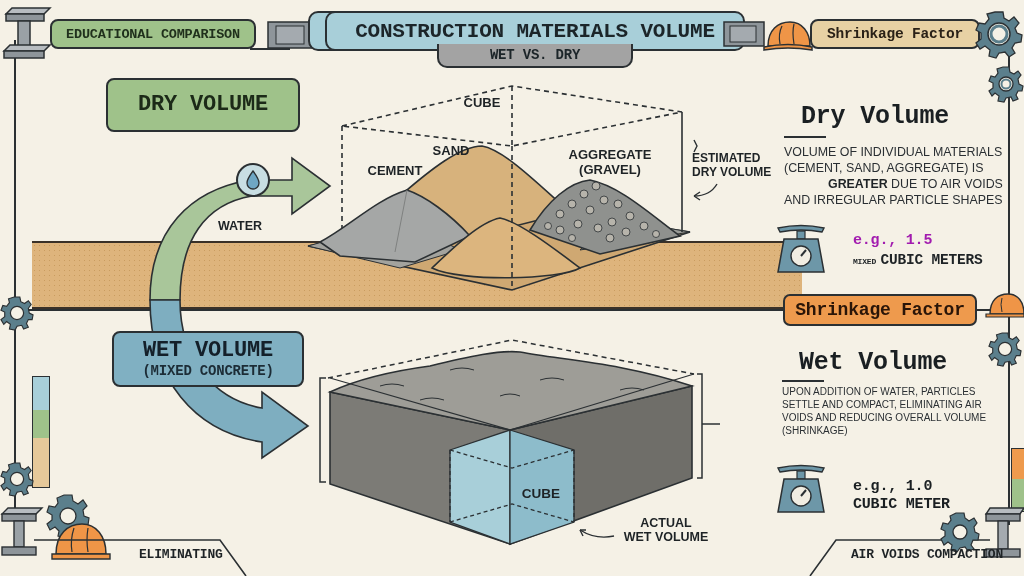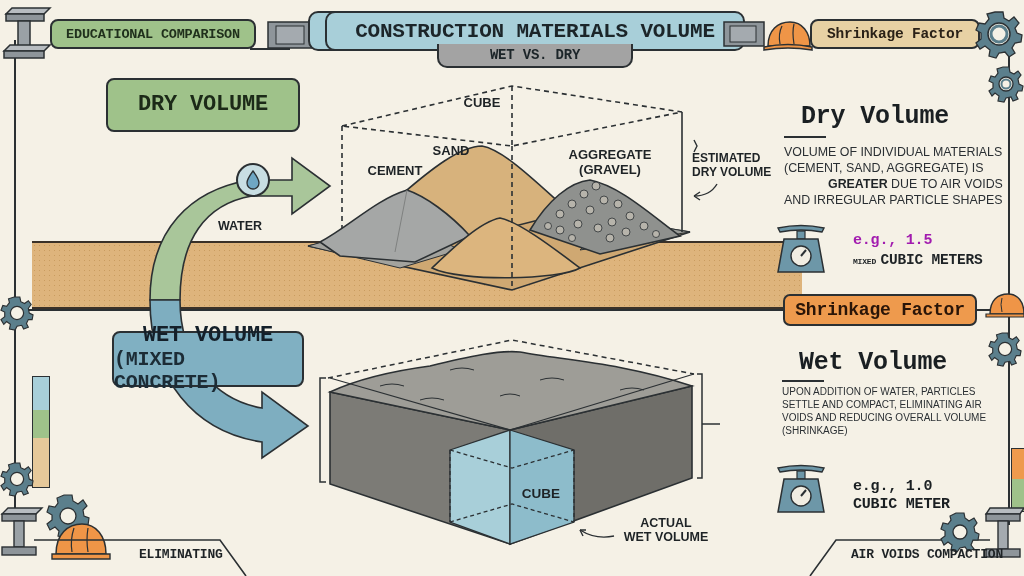--- a/index.html
+++ b/index.html
@@ -189,21 +189,21 @@
   <path d="M2 24 L40 24 L40 27 L2 27 Z" fill="#ef9547" stroke="#2b3033" stroke-width="1.2"></path>
   <path d="M18 8 Q16 14 18 22" fill="none" stroke="#2b3033" stroke-width="1"></path>
 </svg>
 <svg style="left:988px;top:332px;" width="34" height="34" viewBox="-18 -18 36 36">
   <path d="M-3,-17 L3,-17 L4,-12 L8,-10 L12,-13 L15,-9 L12,-5 L13,0 L17,2 L16,7 L12,7 L10,11 L12,15 L7,17 L5,13 L0,14 L-2,18 L-8,17 L-7,12 L-11,9 L-14,12 L-17,7 L-13,4 L-13,-1 L-17,-3 L-15,-8 L-11,-7 L-8,-11 L-9,-15 Z" fill="#5b7f8c" stroke="#2b3033" stroke-width="1.2"></path>
   <circle r="7" fill="#f5f1e6" stroke="#2b3033" stroke-width="1.3"></circle>
 </svg>
 
 <div class="pill" style="left:112px;top:331px;width:192px;height:56px;background:#80b0c2;border-radius:8px;flex-direction:column;">
   <span class="cond" style="font-size:22px;color:#14202a;line-height:1.05;">WET VOLUME</span>
-  <span class="cond" style="font-size:20px;color:#1c2c36;">(MIXED CONCRETE)</span>
+  <span class="cond" style="font-size:14px;color:#1c2c36;">(MIXED CONCRETE)</span>
 </div>
 
 <svg style="left:310px;top:340px;" width="410" height="210" viewBox="310 340 410 210">
 
   <g fill="none" stroke="#2b3033" stroke-width="1.5" stroke-dasharray="5,4">
     <path d="M328 378 L512 340 L694 374"></path>
   </g>
 
   <path d="M326 378 L320 378 L320 482 L326 482" fill="none" stroke="#2b3033" stroke-width="1.5"></path>
   <path d="M697 374 L702 374 L702 478 L697 478" fill="none" stroke="#2b3033" stroke-width="1.5"></path>

